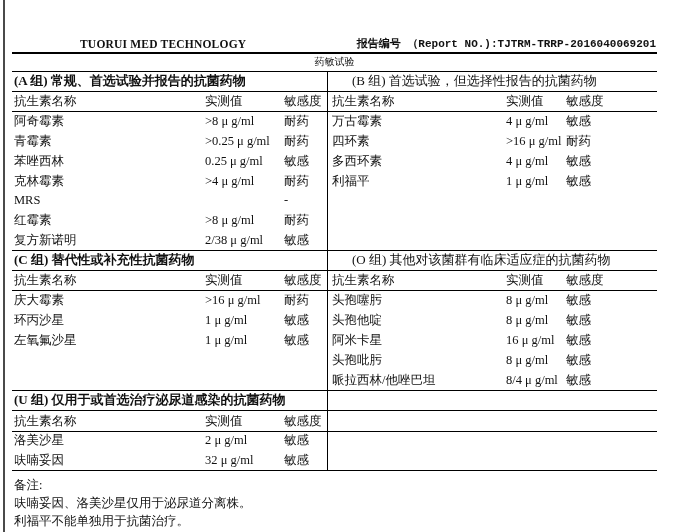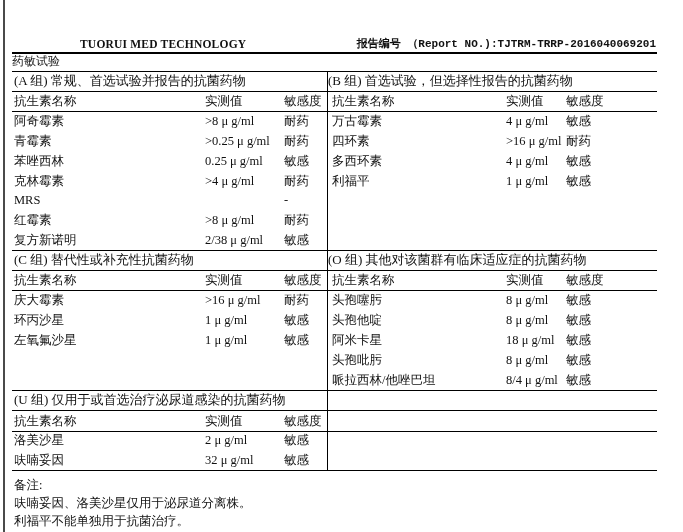--- a/index.html
+++ b/index.html
@@ -10,27 +10,27 @@
   }
   .win-edge{position:absolute;left:3px;top:0;width:2px;height:532px;background:#4a4a4a;}
   .hl{position:absolute;left:12px;width:645px;height:1px;background:#000;}
   .hl.thick{height:2px;}
   .vl{position:absolute;left:327px;top:71px;width:1px;height:399px;background:#000;}
   .hdrline{position:absolute;top:36px;height:16px;line-height:16px;white-space:nowrap;margin-left:32px;}
   .company{left:48px;font-size:11.5px;font-weight:bold;letter-spacing:.2px;}
   .reportno{right:27px;font-size:11px;font-weight:bold;
     font-family:Liberation Mono, monospace;}
   .doc-title{position:absolute;left:12px;top:52px;width:645px;height:19px;
-    line-height:19px;text-align:left;font-size:12px;}
+    line-height:19px;text-align:center;font-size:10px;}
   .row{position:absolute;left:0;width:683px;height:20px;line-height:20px;font-size:12.5px;}
   .row span{position:absolute;white-space:nowrap;}
   .sec{font-size:13px;}
   .nl{left:14px;}  .vvl{left:205px;} .sl{left:284px;}
   .nr{left:332px;} .vvr{left:506px;} .sr{left:566px;}
-  .secl{left:14px;} .secr{left:328px;}
+  .secl{left:14px;font-weight:bold;} .secr{left:352px;}
   .remark{position:absolute;left:14px;height:18px;line-height:18px;font-size:12.5px;white-space:nowrap;}
 </style>
 </head>
 <body>
 
 <div class="page">
   <div class="win-edge"></div>
 
   <div class="hdrline company">TUORUI MED TECHNOLOGY</div>
   <div class="hdrline reportno">报告编号 （Report NO.):TJTRM-TRRP-2016040069201</div>
@@ -156,21 +156,21 @@
     <span class="vvr">8 μ g/ml</span>
     <span class="sr">敏感</span>
   </div>
   <div class="row" style="top:310px">
     <span class="nr">头孢他啶</span>
     <span class="vvr">8 μ g/ml</span>
     <span class="sr">敏感</span>
   </div>
   <div class="row" style="top:330px">
     <span class="nr">阿米卡星</span>
-    <span class="vvr">18 μ g/ml</span>
+    <span class="vvr">16 μ g/ml</span>
     <span class="sr">敏感</span>
   </div>
   <div class="row" style="top:350px">
     <span class="nr">头孢吡肟</span>
     <span class="vvr">8 μ g/ml</span>
     <span class="sr">敏感</span>
   </div>
   <div class="row" style="top:370px">
     <span class="nr">哌拉西林/他唑巴坦</span>
     <span class="vvr">8/4 μ g/ml</span>

